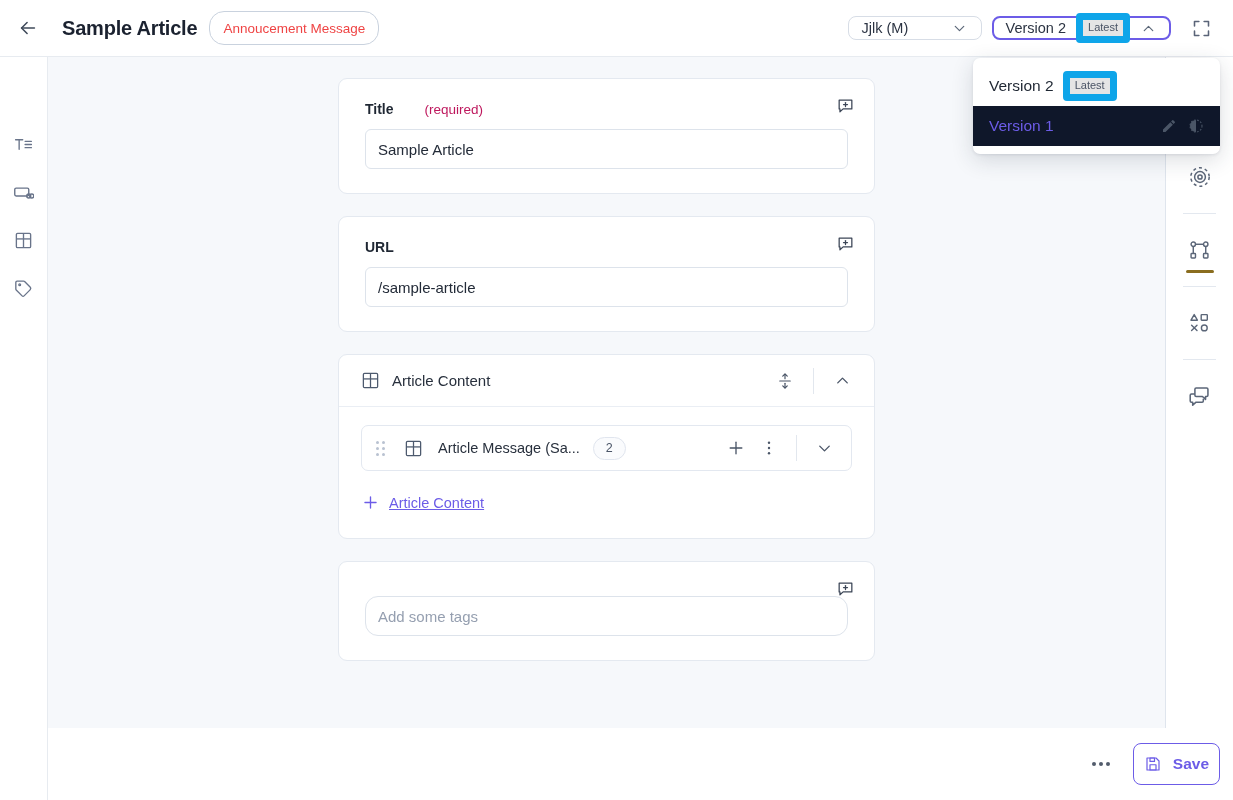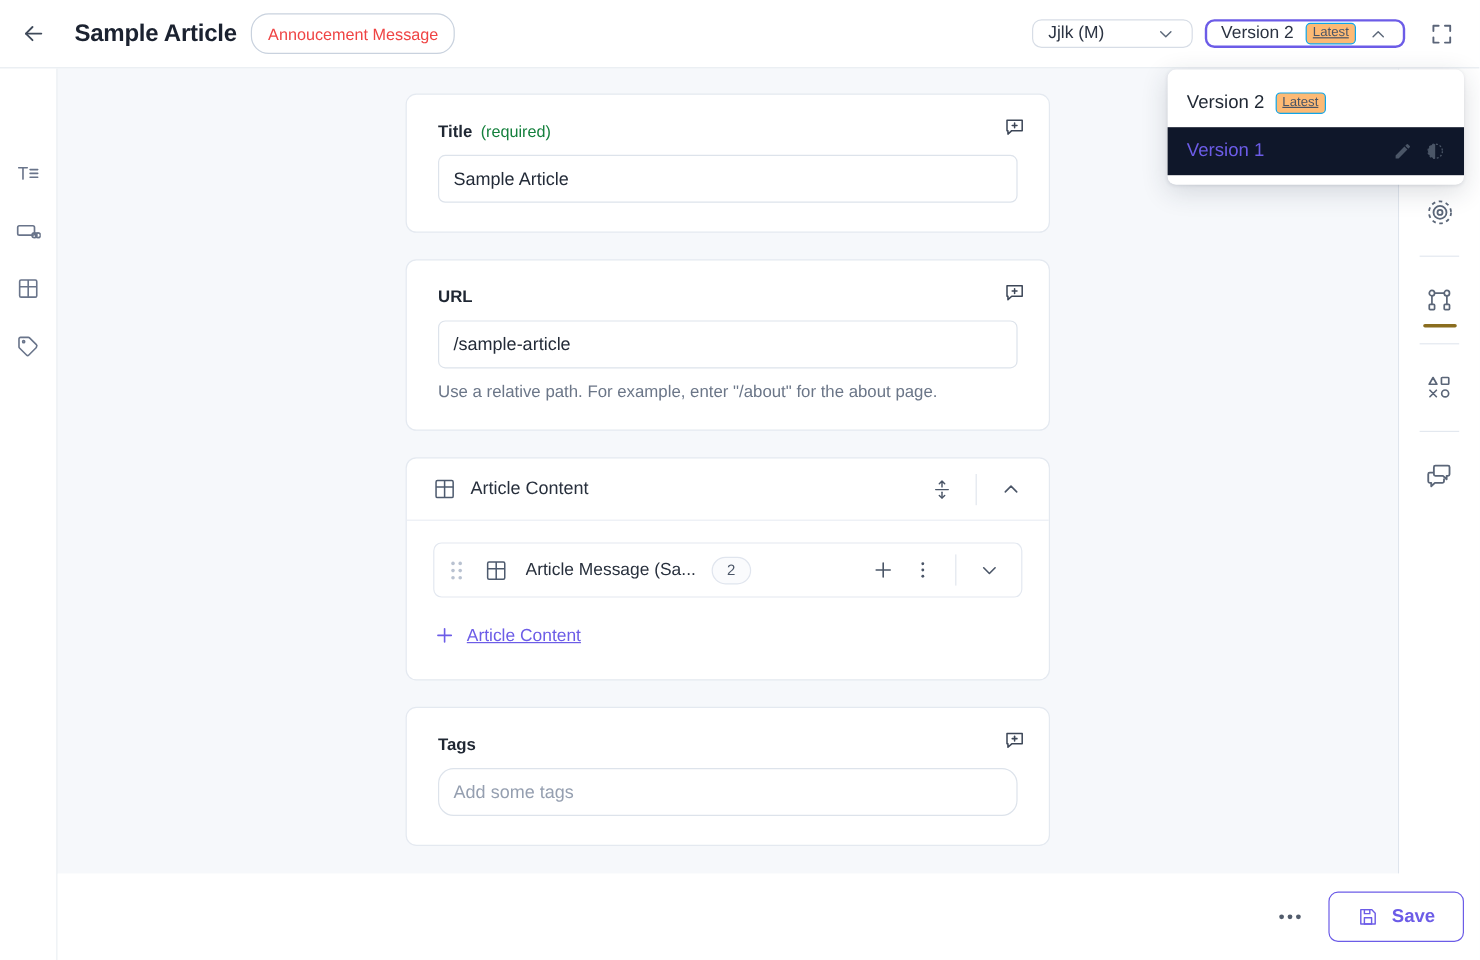--- a/index.html
+++ b/index.html
@@ -48,25 +48,24 @@
     background: #fff;
     display: flex; align-items: center; justify-content: space-between;
     padding: 0 13px; cursor: pointer;
     font-size: 14.5px; color: #2b3342; gap: 10px;
   }
   .select-box.active {
     border: 2px solid #6c5ce7;
     padding: 0 12px;
   }
   .latest-chip {
-    border: 1px solid #0ea5e9; border-radius: 4px;
+    border: 7px solid #0ea5e9; border-radius: 4px;
     font-size: 11px; color: #4a5465;
     padding: 2px 5px 3px; line-height: 1;
-    background: #fdba74;
-    text-decoration: underline;
+    background: #e5e5e5;
   }
   .icon-btn {
     width: 40px; height: 40px;
     display: flex; align-items: center; justify-content: center;
     border-radius: 6px; cursor: pointer; color: #5c6879;
   }
 
   
   .version-menu {
     position: absolute; top: 58px; right: 13px;
@@ -129,21 +128,21 @@
   }
   .cards { width: 537px; margin: 21px auto 0; }
 
   .card {
     background: #fff; border: 1px solid #e4e9f0; border-radius: 9px;
     position: relative; margin-bottom: 22px;
   }
   .card-pad { padding: 22px 26px 24px; }
   .field-label-row { display: flex; align-items: baseline; gap: 7px; }
   .field-label { font-size: 14px; font-weight: bold; color: #1f2733; }
-  .field-hint { font-size: 13.5px; color: #15803d; font-weight: normal; }
+  .field-hint { font-size: 13.5px; color: #be185d; font-weight: normal; margin-left: 24px; }
   .field-input {
     margin-top: 12px; height: 40px;
     border: 1px solid #dde3eb; border-radius: 6px;
     display: flex; align-items: center; padding: 0 12px;
     font-size: 15px; color: #232b38; background: #fff;
     cursor: text;
   }
   .field-input.placeholder { color: #959fb0; border-radius: 13px; }
   .field-help { margin-top: 11px; font-size: 14px; color: #6b7688; }
   .comment-icon {
@@ -204,21 +203,21 @@
     display: flex; align-items: center; justify-content: flex-end;
     padding-right: 13px; gap: 15px; z-index: 25;
   }
   .more-btn {
     width: 34px; height: 34px; display: flex; align-items: center;
     justify-content: center; gap: 3px; cursor: pointer;
   }
   .more-btn i { width: 4px; height: 4px; border-radius: 50%; background: #525c6c; display:block; }
   .btn {
     height: 42px; border-radius: 8px; display: flex; align-items: center;
-    gap: 11px; padding: 0 23px; font-size: 15.5px; cursor: pointer;
+    gap: 11px; padding: 0 10px; font-size: 15.5px; cursor: pointer;
     font-weight: bold;
   }
   .btn-save { border: 1px solid #6c5ce7; color: #6c5ce7; background: #fff; }
   .btn-publish { background: #6c5ce7; color: #fff; border: 1px solid #6c5ce7; }
 
   svg { display: block; }
 </style>
 </head>
 <body>
 
@@ -406,21 +405,20 @@
             <path d="M4 4h16v11H9l-4 3.6V15H4z"></path>
               <line x1="12" y1="7" x2="12" y2="12"></line>
               <line x1="9.5" y1="9.5" x2="14.5" y2="9.5"></line>
           </svg>
         </div>
         <div class="card-pad">
           <div class="field-label-row">
             <span class="field-label">URL</span>
           </div>
           <div class="field-input">/sample-article</div>
-          <div class="field-help">Use a relative path. For example, enter "/about" for the about page.</div>
         </div>
       </div>
 
       <div class="card">
         <div class="sec-head">
           <span class="sec-icon">
             <svg width="19" height="19" viewBox="0 0 24 24" fill="none" stroke="currentColor" stroke-width="1.6">
               <rect x="3" y="3" width="18" height="18" rx="1.5"></rect>
                 <line x1="12" y1="3" x2="12" y2="21"></line>
                 <line x1="3" y1="10" x2="21" y2="10"></line>
@@ -512,23 +510,20 @@
 
       <div class="card">
         <div class="comment-icon">
           <svg width="19" height="19" viewBox="0 0 24 24" fill="none" stroke="currentColor" stroke-width="1.6" stroke-linecap="round" stroke-linejoin="round">
             <path d="M4 4h16v11H9l-4 3.6V15H4z"></path>
               <line x1="12" y1="7" x2="12" y2="12"></line>
               <line x1="9.5" y1="9.5" x2="14.5" y2="9.5"></line>
           </svg>
         </div>
         <div class="card-pad">
-          <div class="field-label-row">
-            <span class="field-label">Tags</span>
-          </div>
           <div class="field-input placeholder">Add some tags</div>
         </div>
       </div>
 
     </div>
   </div>
 
   <div class="bottom-bar">
     <div class="more-btn">
       <span style="display:flex;gap:3px;">

